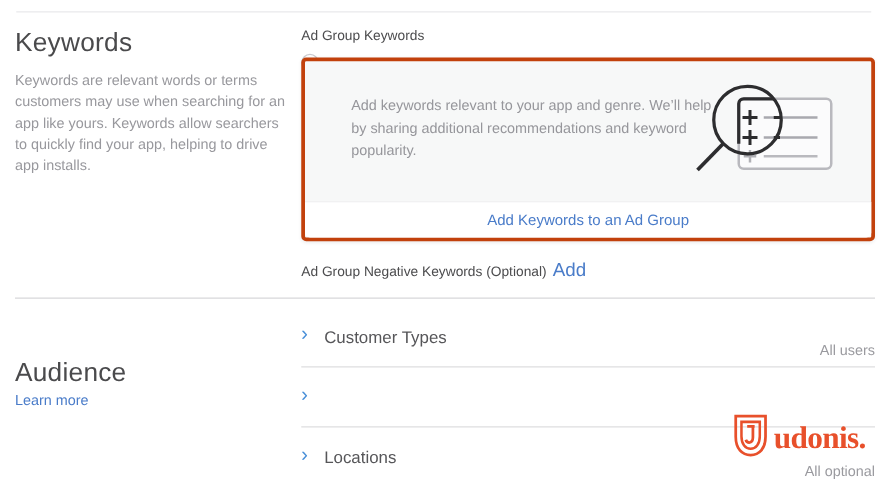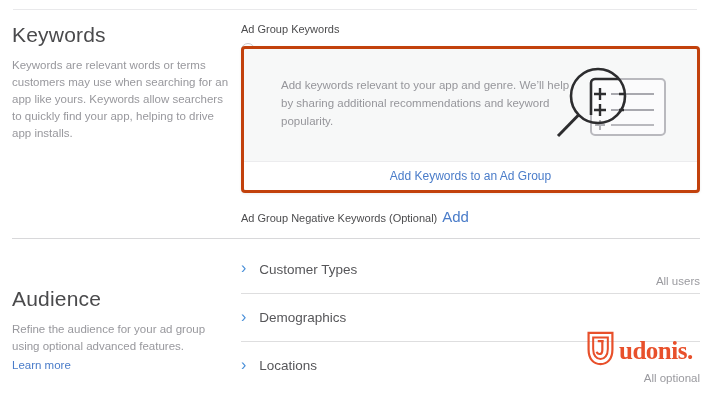--- a/index.html
+++ b/index.html
@@ -227,33 +227,31 @@
 
   <div class="negative-row">
     <span class="negative-label">Ad Group Negative Keywords (Optional)</span>
     <a class="negative-add">Add</a>
   </div>
 
   <div class="section-divider"></div>
 
   <div class="left-col audience">
     <div class="section-title">Audience</div>
-    <p class="section-desc">Refine the audience for your ad group using optional advanced features.</p>
     <a class="learn-more">Learn more</a>
   </div>
 
   <div class="audience-rows">
     <div class="aud-row">
       <span class="chevron">›</span>
       <span class="aud-label">Customer Types</span>
       <span class="aud-value">All users</span>
     </div>
     <div class="aud-row">
       <span class="chevron">›</span>
-      <span class="aud-label">Demographics</span>
     </div>
     <div class="aud-row">
       <span class="chevron">›</span>
       <span class="aud-label">Locations</span>
       <span class="aud-value">All optional</span>
     </div>
   </div>
 
   <div class="watermark">
     <span>

